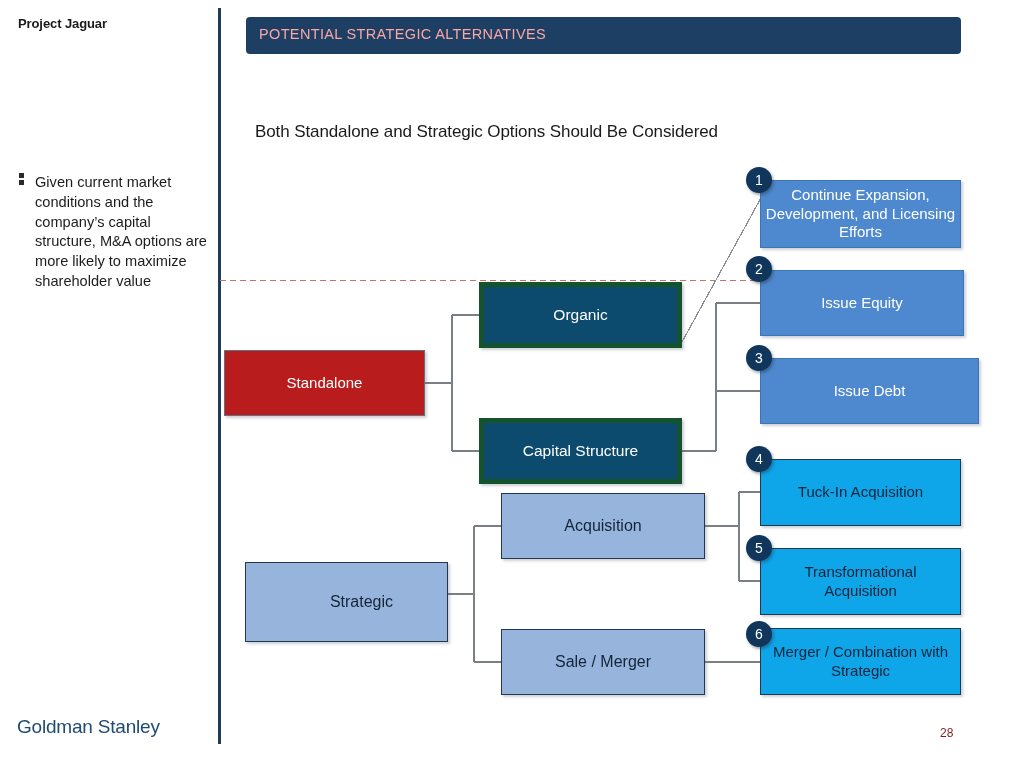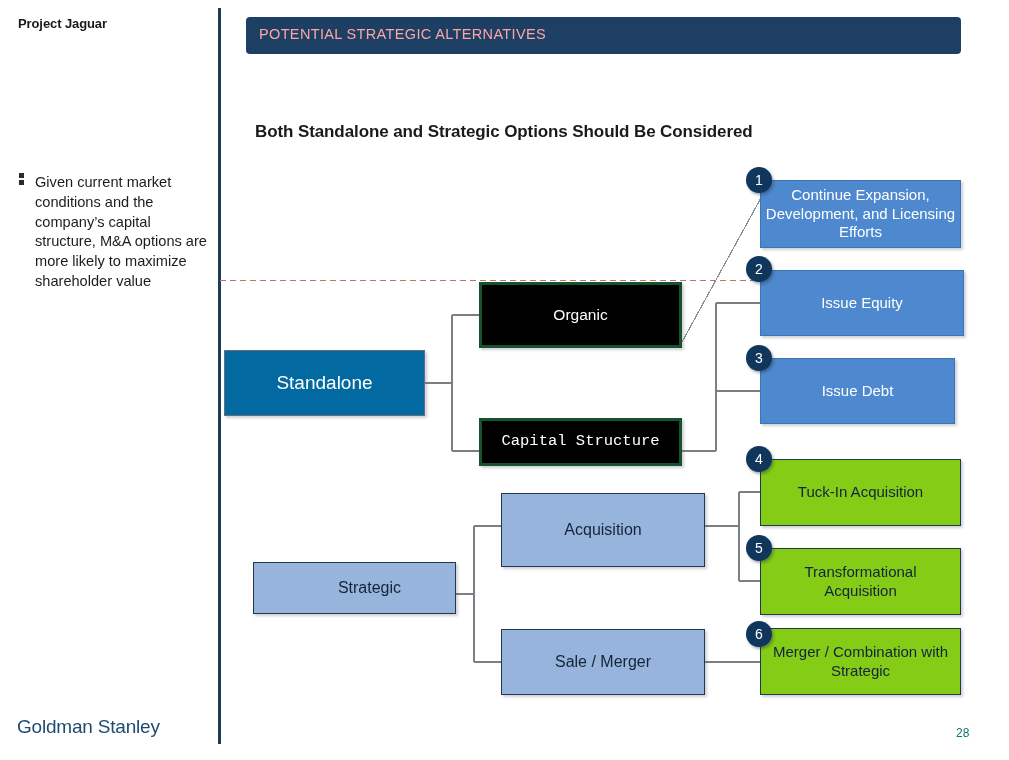--- a/index.html
+++ b/index.html
@@ -71,22 +71,21 @@
     font-size: 19px;
     color: #1f4a72;
     letter-spacing: -0.2px;
   }
 
   .page-num {
     position: absolute;
     left: 940px;
     top: 726px;
     font-size: 12px;
-    color: #0f766e;
-    margin-left: 16px;
+    color: #7f1d1d;
   }
 
   
   .banner {
     position: absolute;
     left: 246px;
     top: 17px;
     width: 715px;
     height: 37px;
     background: #1c3f63;
@@ -109,21 +108,20 @@
     color: #1a1a1a;
     letter-spacing: -0.2px;
   }
   .subtitle {
     position: absolute;
     left: 255px;
     top: 122px;
     font-size: 17px;
     color: #1a1a1a;
     letter-spacing: -0.1px;
-    font-weight: bold;
   }
 
   
   #diagram {
     position: absolute;
     left: 0;
     top: 0;
     width: 1009px;
     height: 760px;
   }
@@ -141,45 +139,45 @@
     box-sizing: border-box;
     display: flex;
     align-items: center;
     justify-content: center;
     text-align: center;
     line-height: 1.26;
     box-shadow: 1.5px 2px 2.5px rgba(90,100,115,0.30);
   }
 
   .n-slate {
-    background: #000000;
-    border: 3px solid #14532d;
+    background: #0c4a6e;
+    border: 5px solid #14532d;
     color: #ffffff;
     font-size: 15.5px;
   }
   .n-slate-dark {
-    background: #0369a1;
+    background: #b91c1c;
     border: 1px solid #646f7f;
     color: #ffffff;
-    font-size: 19px;
+    font-size: 15px;
   }
   .n-blue {
     background: #4e88ce;
     border: 1px solid #3d74b6;
     color: #ffffff;
     font-size: 15px;
   }
   .n-midblue {
     background: #97b5dc;
     border: 1px solid #23384f;
     color: #14243a;
     font-size: 16px;
   }
   .n-pale {
-    background: #84cc16;
+    background: #0ea5e9;
     border: 1px solid #23384f;
     color: #14243a;
     font-size: 15px;
   }
 
   .badge {
     position: absolute;
     width: 26px;
     height: 26px;
     border-radius: 50%;
@@ -251,33 +249,33 @@
         <path d="M739,581 L762,581"></path>
 
         <path d="M705,662 L762,662"></path>
       </g>
     </svg>
 
     <div class="node n-slate-dark" style="left:224px; top:350px; width:201px; height:66px;">
       <span>Standalone</span>
     </div>
 
-    <div class="node n-midblue" style="left:253px; top:562px; width:203px; height:52px;padding-left:30px;">
+    <div class="node n-midblue" style="left:245px; top:562px; width:203px; height:80px;padding-left:30px;">
       <span>Strategic</span>
     </div>
 
     <div class="node n-slate" style="left:479px; top:282px; width:203px; height:66px;">
       <span>Organic</span>
     </div>
 
-    <div class="node n-slate" style="left:479px; top:418px; width:203px; height:48px;font-family:Liberation Mono, monospace;">
+    <div class="node n-slate" style="left:479px; top:418px; width:203px; height:66px;">
       <span>Capital Structure</span>
     </div>
 
-    <div class="node n-midblue" style="left:501px; top:493px; width:204px; height:74px;">
+    <div class="node n-midblue" style="left:501px; top:493px; width:204px; height:66px;">
       <span>Acquisition</span>
     </div>
 
     <div class="node n-midblue" style="left:501px; top:629px; width:204px; height:66px;">
       <span>Sale / Merger</span>
     </div>
 
     <div class="node n-blue" style="left:760px; top:180px; width:201px; height:68px; padding:0 0;">
       <span>Continue Expansion, Development, and Licensing Efforts</span>
     </div>
@@ -285,21 +283,21 @@
       <span>1</span>
     </div>
 
     <div class="node n-blue" style="left:760px; top:270px; width:204px; height:66px;">
       <span>Issue Equity</span>
     </div>
     <div class="badge" style="left:746px; top:256px;">
       <span>2</span>
     </div>
 
-    <div class="node n-blue" style="left:760px; top:358px; width:195px; height:66px;">
+    <div class="node n-blue" style="left:760px; top:358px; width:219px; height:66px;">
       <span>Issue Debt</span>
     </div>
     <div class="badge" style="left:746px; top:345px;">
       <span>3</span>
     </div>
 
     <div class="node n-pale" style="left:760px; top:459px; width:201px; height:67px;">
       <span>Tuck-In Acquisition</span>
     </div>
     <div class="badge" style="left:746px; top:446px;">

